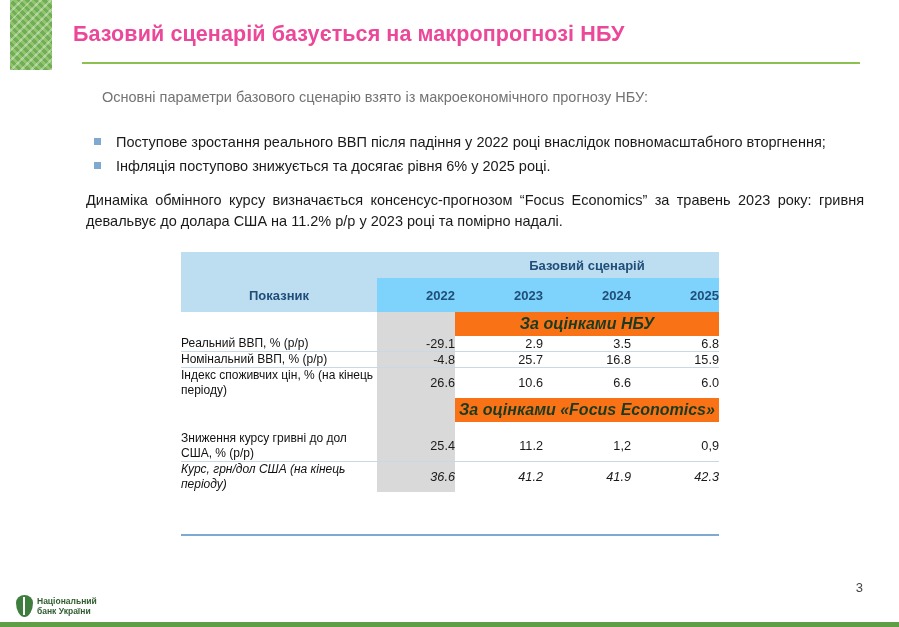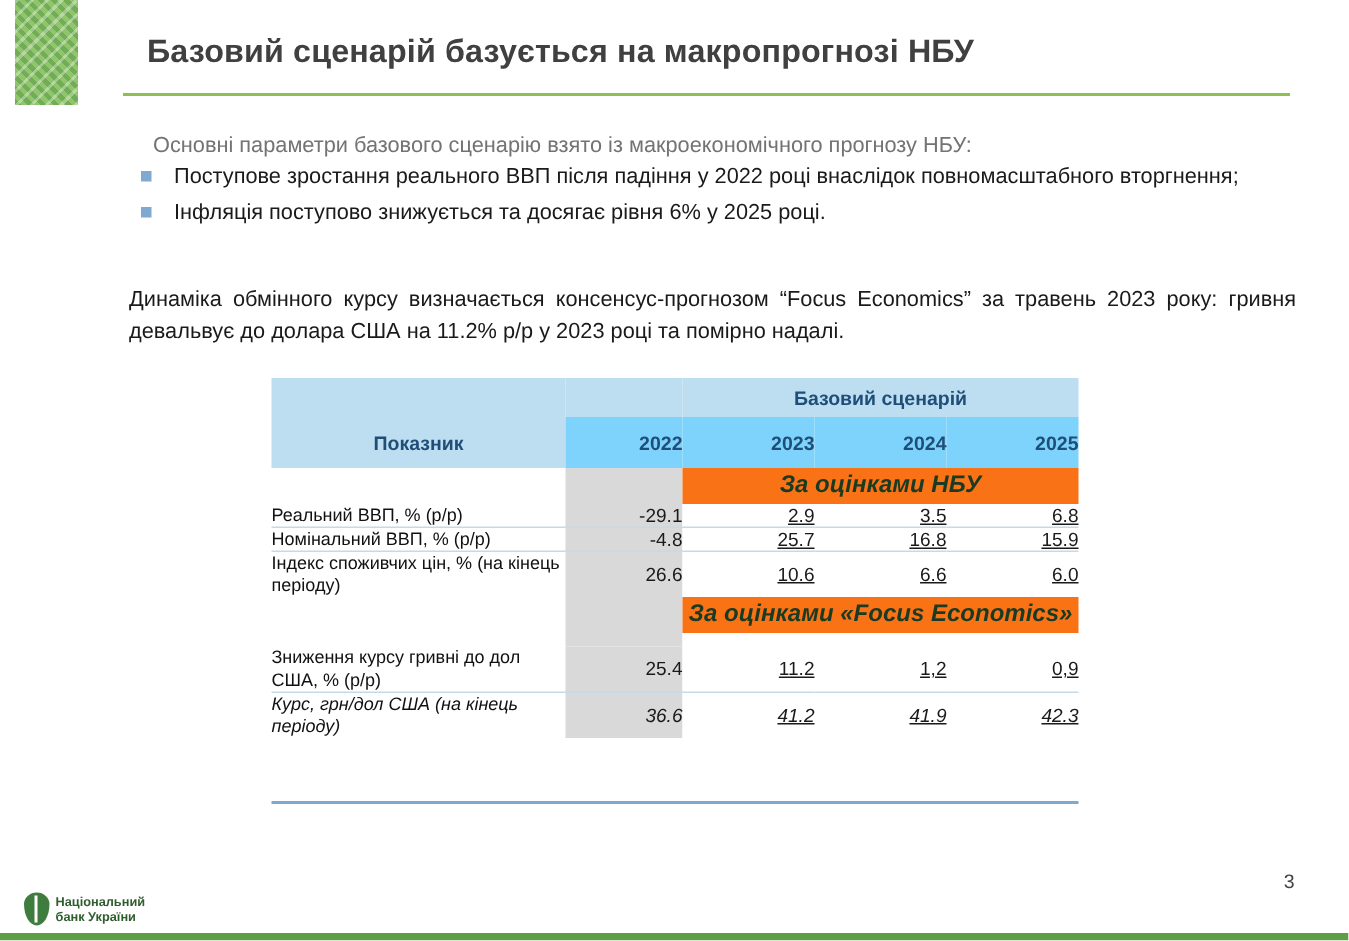--- a/index.html
+++ b/index.html
@@ -35,26 +35,26 @@
   }
   .deco-block::after {
     content: "";
     position: absolute;
     inset: 0;
     background:
       repeating-linear-gradient(-45deg, rgba(255,255,255,0.35) 0 2px, rgba(255,255,255,0) 2px 7px);
   }
   .title {
     position: absolute;
-    left: 98px;
+    left: 73px;
     top: 22px;
     right: 30px;
     font-size: 21.5px;
     font-weight: bold;
-    color: #404040;
+    color: #ec4899;
     letter-spacing: 0.1px;
   }
   .title-rule {
     position: absolute;
     left: 82px;
     top: 62px;
     width: 778px;
     height: 2px;
     background: #8cc152;
   }
@@ -64,21 +64,21 @@
     top: 88px;
     width: 780px;
     font-size: 14.5px;
     color: #737373;
     line-height: 1.35;
     margin-left: 16px;
   }
   .bullets {
     position: absolute;
     left: 92px;
-    top: 108px;
+    top: 132px;
     width: 780px;
   }
   .bullet {
     position: relative;
     padding-left: 24px;
     font-size: 14.5px;
     line-height: 1.42;
     margin-bottom: 3px;
     color: #1a1a1a;
   }
@@ -167,21 +167,20 @@
     background: #d9d9d9;
     text-align: right;
     padding-right: 14px;
     font-size: 12.7px;
   }
   .cval {
     background: #ffffff;
     text-align: right;
     padding-right: 14px;
     font-size: 12.7px;
-    text-decoration: underline;
   }
   .rowsep td {
     border-bottom: 1px solid #c7d9e6;
   }
   .ital { font-style: italic; }
   .spacer-row td { height: 9px; background: #ffffff; }
   .spacer-row td.c2022 { background: #d9d9d9; }
   .bottom-rule {
     position: absolute;
     left: 181px;

